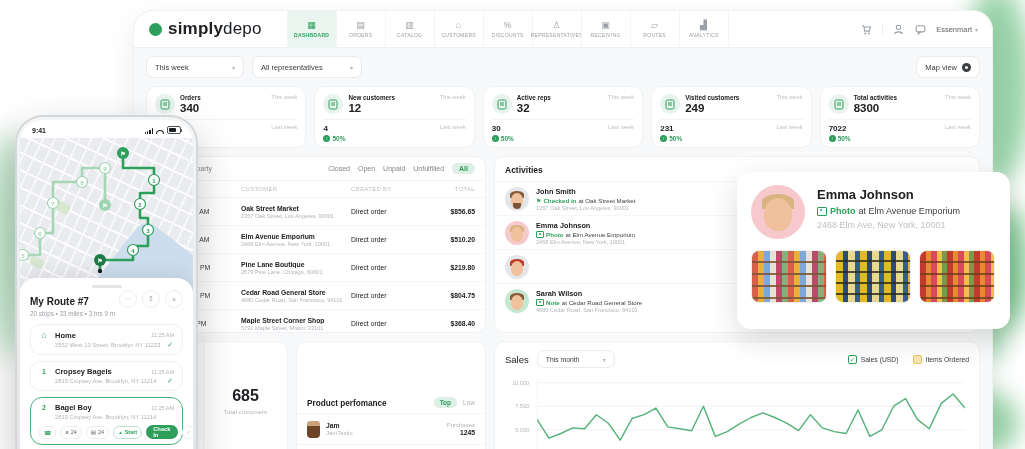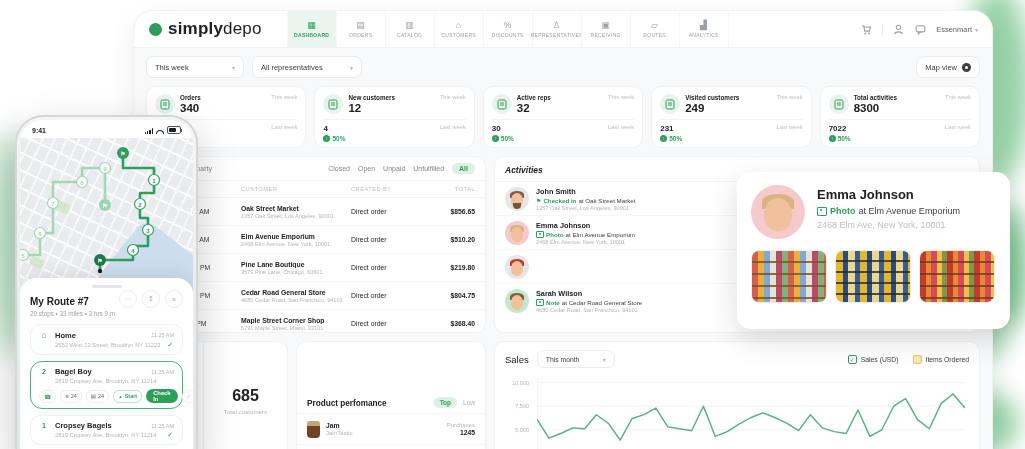--- a/index.html
+++ b/index.html
@@ -71,21 +71,21 @@
   .thead,.trow{display:grid;grid-template-columns:84px 1fr 68px 56px;padding:0 10px;align-items:center;}
   .thead{height:16px;font-size:5.8px;color:#b9bec4;letter-spacing:.4px;border-top:1px solid #f3f4f5;border-bottom:1px solid #f3f4f5;}
   .thead .r, .trow .r{text-align:right;}
   .trow{height:27px;border-bottom:1px solid #f5f6f7;}
   .c-date{font-size:6.8px;color:#3c4043;}
   .c-nm{font-size:6.8px;font-weight:700;white-space:nowrap;overflow:hidden;}
   .c-ad{font-size:5.6px;color:#b0b5bb;margin-top:1px;white-space:nowrap;overflow:hidden;}
   .c-by{font-size:6.8px;} .c-tot{font-size:6.8px;font-weight:700;}
 
   .activities-card{flex:1;overflow:hidden;}
-  .act-title{padding:8px 10px 6px;font-size:8.5px;font-weight:700;border-bottom:1px solid #f3f4f5;font-style:italic;}
+  .act-title{padding:8px 10px 6px;font-size:8.5px;font-weight:700;border-bottom:1px solid #f3f4f5;}
   .act-item{display:flex;gap:7px;padding:5px 10px 4px;border-bottom:1px solid #f5f6f7;}
   .av{width:24px;height:24px;border-radius:50%;position:relative;overflow:hidden;flex:none;}
   .bg-gray{background:#e4e6e9;} .bg-pink{background:#f6c9cc;} .bg-green{background:#c4e8cf;}
   .face{position:absolute;left:6px;right:6px;top:6px;bottom:3px;background:#f0c19c;border-radius:50% 50% 46% 46%;}
   .hair{position:absolute;left:5px;right:5px;top:4px;height:7px;border-radius:50% 50% 0 0;background:#7b5338;}
   .hair.blonde{background:#d9b380;} .hair.cap{background:#c0392b;} .hair.brown{background:#8a5a3b;}
   .beard{position:absolute;left:8px;right:8px;bottom:2px;height:6px;border-radius:0 0 8px 8px;background:#7b5338;}
   .act-name{font-size:7.3px;font-weight:700;}
   .act-line{font-size:6.2px;margin-top:1px;display:flex;align-items:center;gap:2px;}
   .act-verb{color:#2e9e5b;font-weight:700;} .act-at{color:#3c4043;}
@@ -732,20 +732,30 @@
       <div class="stop">
         <div class="stop-head">
           <span class="badge home">⌂</span>
           <span class="stop-name">Home</span>
           <span class="stop-time">11:25 AM</span>
         </div>
         <div class="stop-addr">2552 West 13 Street, Brooklyn NY 11223</div>
         <span class="stop-check">✓</span>
       </div>
 
+      <div class="stop">
+        <div class="stop-head">
+          <span class="badge">1</span>
+          <span class="stop-name">Cropsey Bagels</span>
+          <span class="stop-time">11:25 AM</span>
+        </div>
+        <div class="stop-addr">2819 Cropsey Ave, Brooklyn, NY 11214</div>
+        <span class="stop-check">✓</span>
+      </div>
+
       <div class="stop active">
         <div class="stop-head">
           <span class="badge">2</span>
           <span class="stop-name">Bagel Boy</span>
           <span class="stop-time">11:25 AM</span>
         </div>
         <div class="stop-addr">2819 Cropsey Ave, Brooklyn, NY 11214</div>
         <div class="stop-actions">
           <span class="sbtn">
               <span class="gi">☎</span>
@@ -759,25 +769,15 @@
               <span>24</span>
             </span>
           <span class="sbtn start">
               <span class="tri">▲</span>
               <span>Start</span>
             </span>
           <span class="sbtn checkin">Check In</span>
           <span class="sbtn scheck">✓</span>
         </div>
       </div>
-
-      <div class="stop">
-        <div class="stop-head">
-          <span class="badge">1</span>
-          <span class="stop-name">Cropsey Bagels</span>
-          <span class="stop-time">11:25 AM</span>
-        </div>
-        <div class="stop-addr">2819 Cropsey Ave, Brooklyn, NY 11214</div>
-        <span class="stop-check">✓</span>
-      </div>
     </div>
   </div>
 </div>
 
 </body></html>

